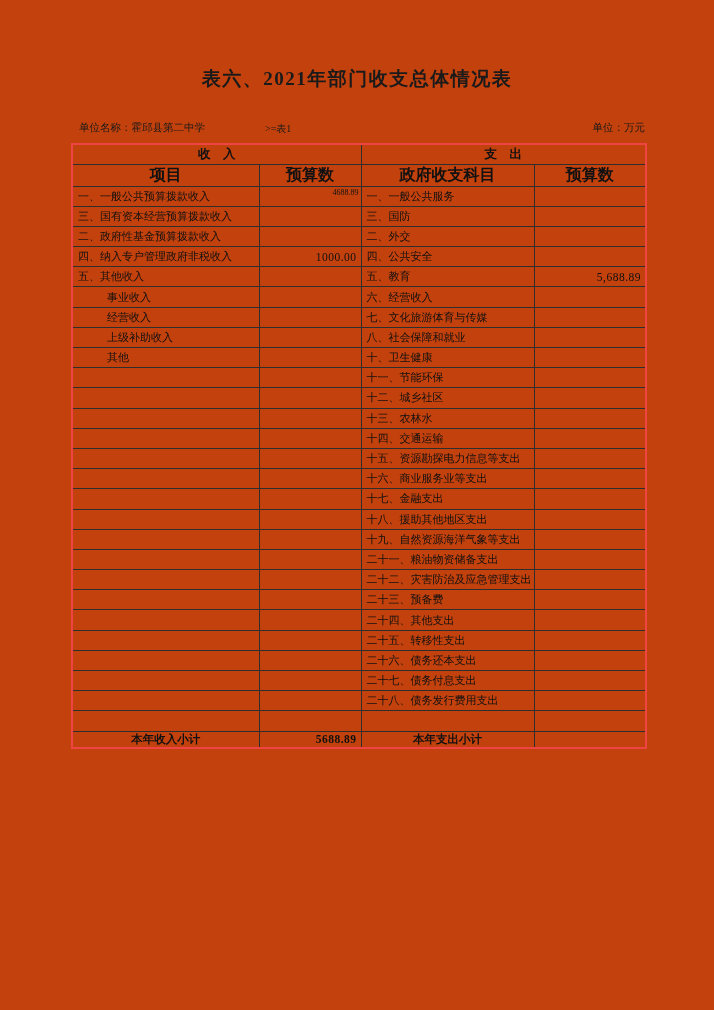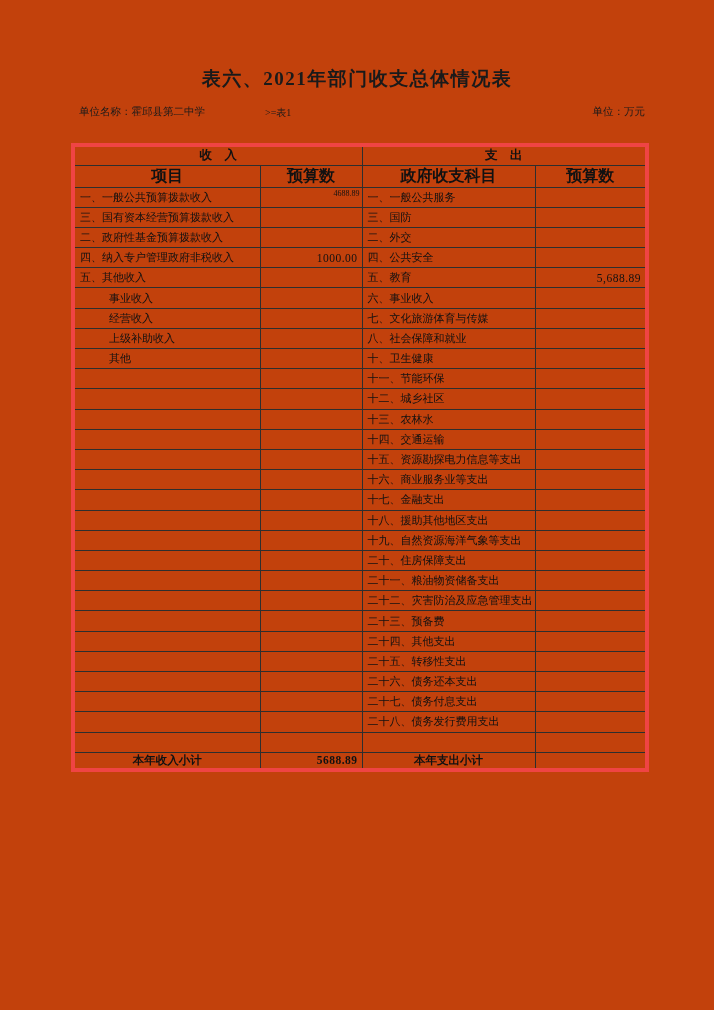--- a/index.html
+++ b/index.html
@@ -20,35 +20,35 @@
     position: absolute;
     top: 66px; left: 0; width: 100%;
     text-align: center;
     font-size: 19px;
     font-weight: 600;
     letter-spacing: 1.5px;
     color: #1a1a1a;
   }
   .meta-row {
     position: absolute;
-    top: 105px; left: 71px; width: 574px; height: 16px;
+    top: 121px; left: 71px; width: 574px; height: 16px;
     font-size: 10.5px;
     color: #1a1a1a;
   }
   .meta-unit-name { position: absolute; left: 8px; top: 0; }
   .meta-note { position: absolute; left: 194px; top: 1px; font-size: 10px; }
   .meta-unit { position: absolute; right: 0; top: 0; }
 
   table.budget {
     position: absolute;
     top: 143px; left: 71px;
     width: 574px;
     border-collapse: collapse;
     table-layout: fixed;
-    border: 4px solid #ef4444;
+    border: 2px solid #ef4444;
   }
   table.budget th, table.budget td {
     border: 1px solid #2e2e2e;
     overflow: hidden;
     white-space: nowrap;
   }
   thead th {
     font-size: 16px;
     font-weight: bold;
     text-align: center;
@@ -137,21 +137,21 @@
         </tr>
         <tr>
           <td class="label">五、其他收入</td>
           <td class="value"></td>
           <td class="label">五、教育</td>
           <td class="value">5,688.89</td>
         </tr>
         <tr>
           <td class="label indent">事业收入</td>
           <td class="value"></td>
-          <td class="label">六、事业收入</td>
+          <td class="label">六、经营收入</td>
           <td class="value"></td>
         </tr>
         <tr>
           <td class="label indent">经营收入</td>
           <td class="value"></td>
           <td class="label">七、文化旅游体育与传媒</td>
           <td class="value"></td>
         </tr>
         <tr>
           <td class="label indent">上级补助收入</td>
@@ -210,26 +210,20 @@
         <tr>
           <td class="label"></td>
           <td class="value"></td>
           <td class="label">十八、援助其他地区支出</td>
           <td class="value"></td>
         </tr>
         <tr>
           <td class="label"></td>
           <td class="value"></td>
           <td class="label">十九、自然资源海洋气象等支出</td>
-          <td class="value"></td>
-        </tr>
-        <tr>
-          <td class="label"></td>
-          <td class="value"></td>
-          <td class="label">二十、住房保障支出</td>
           <td class="value"></td>
         </tr>
         <tr>
           <td class="label"></td>
           <td class="value"></td>
           <td class="label">二十一、粮油物资储备支出</td>
           <td class="value"></td>
         </tr>
         <tr>
           <td class="label"></td>

